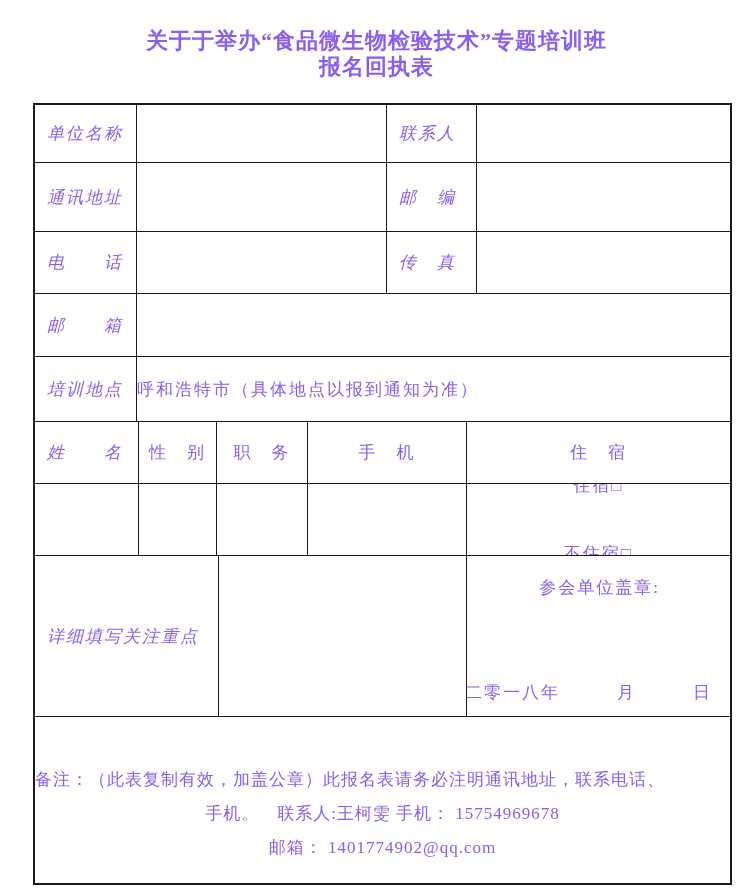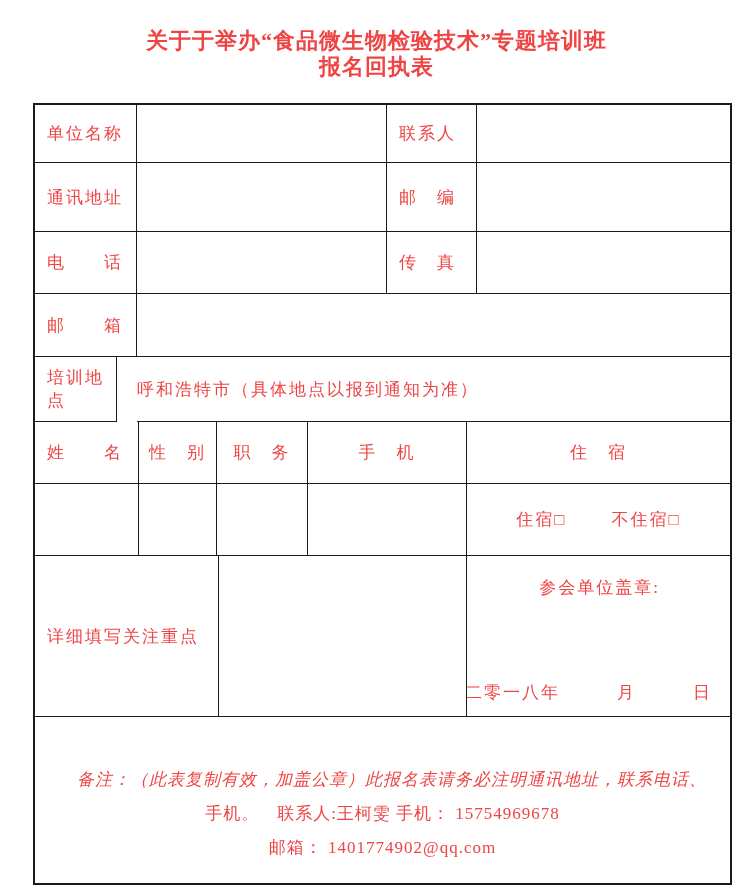--- a/index.html
+++ b/index.html
@@ -1,21 +1,21 @@
 <!DOCTYPE html>
 <html><head>
 <meta charset="utf-8">
 <style>
   html,body{margin:0;padding:0;background:#ffffff;}
   .page{
     position:relative;
     width:753px;height:892px;
     background:#ffffff;
     font-family:"Liberation Serif","DejaVu Serif",serif;
-    color:#ef4444;
+    color:#8b5cf6;
     overflow:hidden;
   }
   .title-block{
     position:absolute;left:0;top:28px;width:753px;
     text-align:center;font-weight:bold;
     font-size:22px;line-height:26px;letter-spacing:1px;
   }
   .form-table{
     position:absolute;left:33px;top:103px;
     width:695px;height:778px;
@@ -26,34 +26,34 @@
     position:absolute;
     box-sizing:border-box;
     border-right:1.5px solid #1a1a1a;
     border-bottom:1.5px solid #1a1a1a;
     display:flex;align-items:center;
     font-size:17px;letter-spacing:2px;
     overflow:hidden;
   }
   .rend{border-right:none;}
   .bend{border-bottom:none;}
-  .lbl{padding-left:12px;}
+  .lbl{padding-left:12px;font-style:italic;}
   .ctr{justify-content:center;padding-left:0;}
   .venue-cell span{white-space:nowrap;}
   .venue-city{}
   .venue-note{}
-  .lodging-cell{justify-content:center;gap:45px;}
+  .lodging-cell{justify-content:center;gap:45px;flex-direction:column;}
   .seal-cell{display:block;position:relative;}
   .seal-label{position:absolute;top:20px;right:70px;white-space:nowrap;}
   .date-line{position:absolute;bottom:12px;right:18px;white-space:nowrap;}
   .note-cell{
     display:block;padding-top:46px;
     font-size:17px;letter-spacing:1px;line-height:34px;
   }
-  .note-l1{padding-left:42px;font-style:italic;}
+  .note-l1{}
   .note-l2,.note-l3{text-align:center;}
 </style>
 </head>
 <body>
 
 <div class="page">
 
   <div class="title-block">
     <div>关于于举办“食品微生物检验技术”专题培训班</div>
     <div>报名回执表</div>
@@ -72,21 +72,21 @@
     <div class="cell rend" style="left:442px;top:58px;width:253px;height:69px"></div>
 
     <div class="cell lbl" style="left:0;top:127px;width:102px;height:62px">电　　话</div>
     <div class="cell" style="left:102px;top:127px;width:250px;height:62px"></div>
     <div class="cell lbl" style="left:352px;top:127px;width:90px;height:62px">传　真</div>
     <div class="cell rend" style="left:442px;top:127px;width:253px;height:62px"></div>
 
     <div class="cell lbl" style="left:0;top:189px;width:102px;height:63px">邮　　箱</div>
     <div class="cell rend" style="left:102px;top:189px;width:593px;height:63px"></div>
 
-    <div class="cell lbl" style="left:0;top:252px;width:82px;height:65px">培训地点</div>
+    <div class="cell lbl" style="left:0;top:252px;width:102px;height:65px">培训地点</div>
     <div class="cell rend venue-cell" style="left:102px;top:252px;width:593px;height:65px">
       <span class="venue-city">呼和浩特市</span>
       <span class="venue-note">（具体地点以报到通知为准）</span>
     </div>
 
     <div class="cell lbl" style="left:0;top:317px;width:104px;height:62px">姓　　名</div>
     <div class="cell ctr" style="left:104px;top:317px;width:78px;height:62px">性　别</div>
     <div class="cell ctr" style="left:182px;top:317px;width:91px;height:62px">职　务</div>
     <div class="cell ctr" style="left:273px;top:317px;width:159px;height:62px">手　机</div>
     <div class="cell ctr rend" style="left:432px;top:317px;width:263px;height:62px">住　宿</div>

